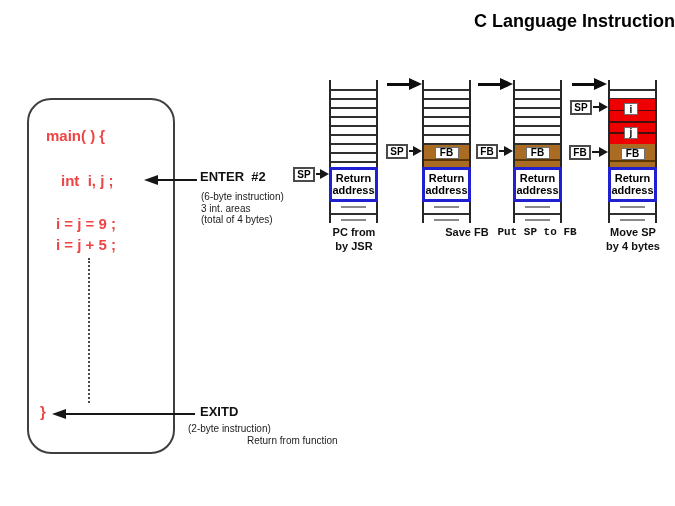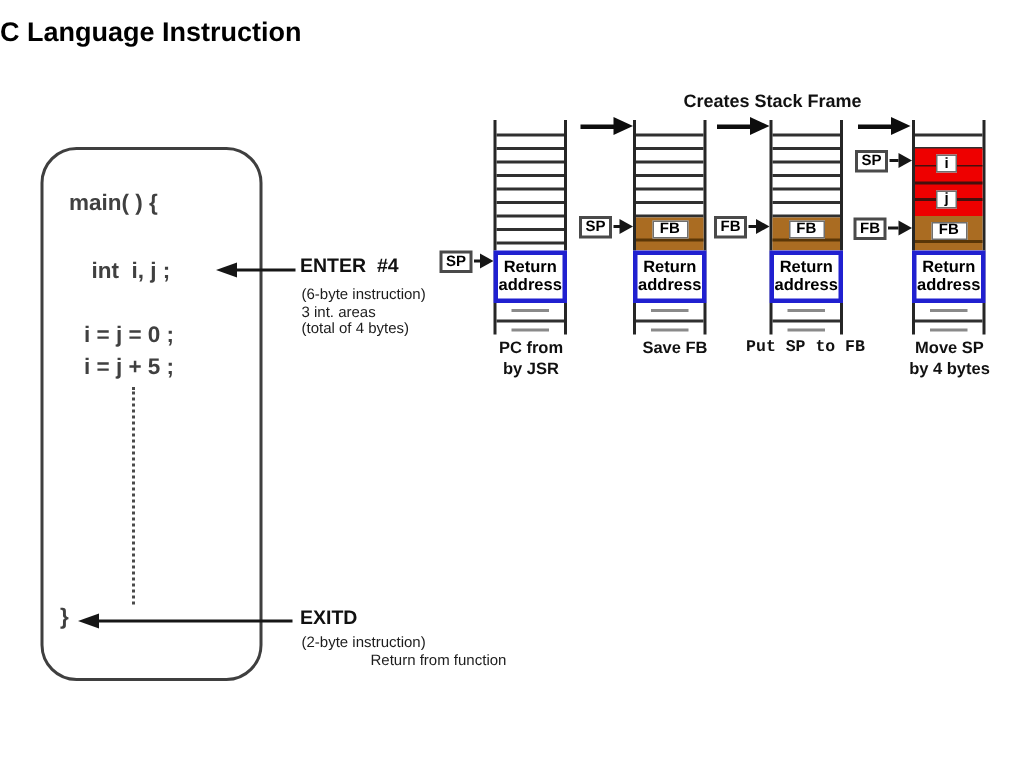--- a/index.html
+++ b/index.html
@@ -1,23 +1,23 @@
 <!DOCTYPE html>
 <html><head>
 <meta charset="utf-8">
 <style>
   html,body{margin:0;padding:0;background:#fff;}
   .canvas{position:relative;width:675px;height:506px;background:#ffffff;
           font-family:"Liberation Sans",sans-serif;color:#161616;overflow:hidden;}
-  .title{position:absolute;left:0;right:0;top:11px;text-align:left;
+  .title{position:absolute;left:0;right:0;top:11px;text-align:right;
          font-size:18px;font-weight:bold;color:#000;}
   
   .code-box{position:absolute;left:27px;top:98px;width:148px;height:356px;
             border:2px solid #3f3f3f;border-radius:24px;background:#fff;box-sizing:border-box;}
-  .code-line{position:absolute;font-size:15px;font-weight:bold;color:#404040;white-space:pre;}
+  .code-line{position:absolute;font-size:15px;font-weight:bold;color:#ef4444;white-space:pre;}
   .dotted-v{position:absolute;left:88px;top:258px;height:145px;width:0;
             border-left:2px dotted #4a4a4a;}
   
   .instr-label{position:absolute;font-size:13px;font-weight:bold;color:#111;white-space:pre;}
   .note{position:absolute;font-size:10px;color:#1c1c1c;white-space:pre;}
   
   .h-line{position:absolute;height:2px;background:#161616;}
   .left-head{position:absolute;width:0;height:0;
              border-right:14px solid #161616;border-top:5.5px solid transparent;
              border-bottom:5.5px solid transparent;}
@@ -56,39 +56,38 @@
 </head>
 <body>
 
 <div class="canvas">
 
   <div class="title">C Language Instruction</div>
 
   <div class="code-box"></div>
   <div class="code-line" style="left:46px;top:127px;">main( ) {</div>
   <div class="code-line" style="left:61px;top:172px;">int  i, j ;</div>
-  <div class="code-line" style="left:56px;top:215px;">i = j = 0 ;</div>
+  <div class="code-line" style="left:56px;top:215px;">i = j = 9 ;</div>
   <div class="code-line" style="left:56px;top:236px;">i = j + 5 ;</div>
   <div class="dotted-v"></div>
   <div class="code-line" style="left:40px;top:403px;">}</div>
 
   <div class="left-head" style="left:144px;top:174.5px;"></div>
   <div class="h-line" style="left:156px;top:179px;width:41px;"></div>
-  <div class="instr-label" style="left:200px;top:169px;">ENTER  #4</div>
+  <div class="instr-label" style="left:200px;top:169px;">ENTER  #2</div>
   <div class="note" style="left:201px;top:191px;">(6-byte instruction)</div>
   <div class="note" style="left:201px;top:202.5px;">3 int. areas</div>
   <div class="note" style="left:201px;top:214px;">(total of 4 bytes)</div>
 
   <div class="left-head" style="left:52px;top:408.5px;"></div>
   <div class="h-line" style="left:64px;top:413px;width:131px;"></div>
   <div class="instr-label" style="left:200px;top:404px;">EXITD</div>
-  <div class="note" style="left:201px;top:423px;">(2-byte instruction)</div>
+  <div class="note" style="left:188px;top:423px;">(2-byte instruction)</div>
   <div class="note" style="left:201px;top:434.5px;margin-left:46px;">Return from function</div>
 
-  <div class="heading">Creates Stack Frame</div>
 
   <div class="big-line" style="left:387px;width:23px;"></div>
   <div class="big-head" style="left:409px;"></div>
   <div class="big-line" style="left:478px;width:23px;"></div>
   <div class="big-head" style="left:500px;"></div>
   <div class="big-line" style="left:572px;width:23px;"></div>
   <div class="big-head" style="left:594px;"></div>
 
   <div class="stack" style="left:329px;">
     <div class="hline" style="top:9px;"></div>
@@ -185,18 +184,18 @@
   <div class="ptr" style="left:570px;top:100px;">SP</div>
   <div class="ptr-line" style="left:593px;top:106px;width:6px;"></div>
   <div class="ptr-head" style="left:599px;top:102px;"></div>
 
   <div class="ptr" style="left:569px;top:145px;">FB</div>
   <div class="ptr-line" style="left:592px;top:151px;width:7px;"></div>
   <div class="ptr-head" style="left:599px;top:147px;"></div>
 
   <div class="caption" style="left:309px;top:226px;">PC from</div>
   <div class="caption" style="left:309px;top:240px;">by JSR</div>
-  <div class="caption" style="left:405px;top:226px;">Save FB</div>
+  <div class="caption" style="left:422px;top:226px;">Save FB</div>
   <div class="caption" style="left:492px;top:226px;font-family:Liberation Mono, monospace;">Put SP to FB</div>
   <div class="caption" style="left:588px;top:226px;">Move SP</div>
   <div class="caption" style="left:588px;top:240px;">by 4 bytes</div>
 
 </div>
 
 </body></html>

